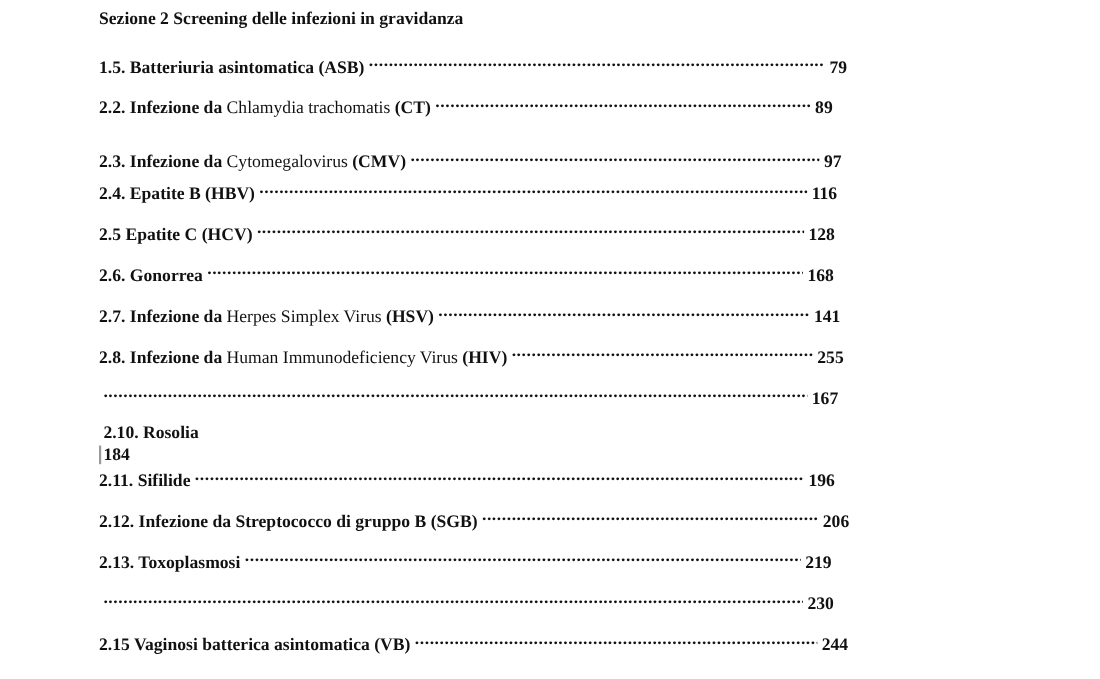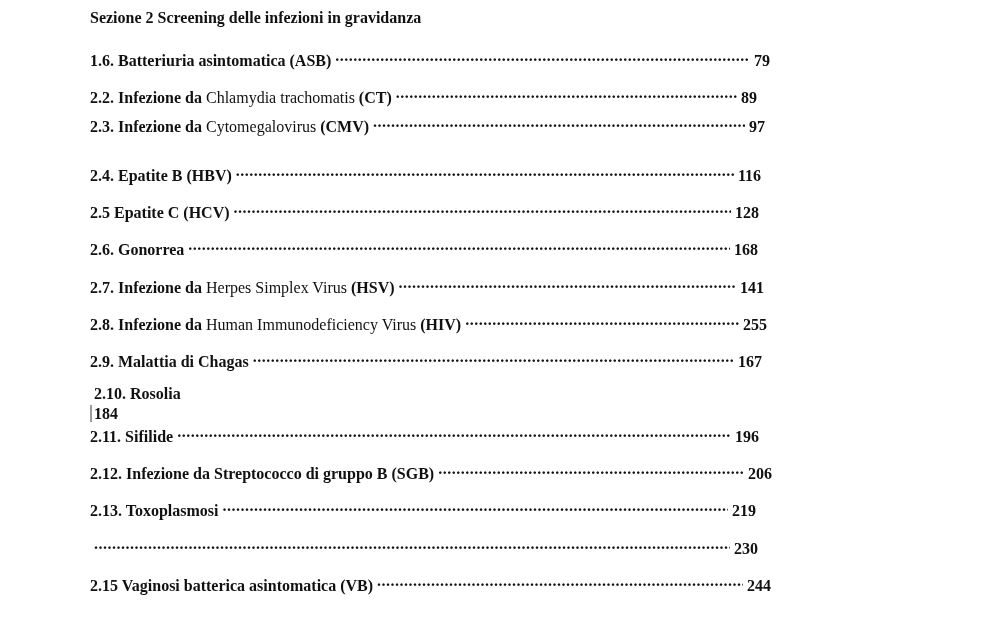--- a/index.html
+++ b/index.html
@@ -37,30 +37,30 @@
     background: #9a9a9a;
   }
 </style>
 </head>
 <body>
 
 <div class="page">
   <div class="section-title">Sezione 2 Screening delle infezioni in gravidanza</div>
   <div id="toc">
       <div class="toc-entry" style="top: 46px; width: 680px;">
-        <span class="toc-label"><span class="seg-b">1.6. Batteriuria asintomatica (ASB)</span></span>
+        <span class="toc-label"><span class="seg-b">1.5. Batteriuria asintomatica (ASB)</span></span>
         <span class="leader"></span>
         <span class="toc-page">79</span>
       </div>
       <div class="toc-entry" style="top: 83px; width: 667px;">
         <span class="toc-label"><span class="seg-b">2.2. Infezione da </span><span class="seg-r">Chlamydia trachomatis</span><span class="seg-b"> (CT)</span></span>
         <span class="leader"></span>
         <span class="toc-page">89</span>
       </div>
-      <div class="toc-entry" style="top: 112px; width: 675px;">
+      <div class="toc-entry" style="top: 132px; width: 675px;">
         <span class="toc-label"><span class="seg-b">2.3. Infezione da </span><span class="seg-r">Cytomegalovirus</span><span class="seg-b"> (CMV)</span></span>
         <span class="leader"></span>
         <span class="toc-page">97</span>
       </div>
       <div class="toc-entry" style="top: 161px; width: 671px;">
         <span class="toc-label"><span class="seg-b">2.4. Epatite B (HBV)</span></span>
         <span class="leader"></span>
         <span class="toc-page">116</span>
       </div>
       <div class="toc-entry" style="top: 198px; width: 669px;">
@@ -77,21 +77,20 @@
         <span class="toc-label"><span class="seg-b">2.7. Infezione da </span><span class="seg-r">Herpes Simplex Virus</span><span class="seg-b"> (HSV)</span></span>
         <span class="leader"></span>
         <span class="toc-page">141</span>
       </div>
       <div class="toc-entry" style="top: 310px; width: 677px;">
         <span class="toc-label"><span class="seg-b">2.8. Infezione da </span><span class="seg-r">Human Immunodeficiency Virus</span><span class="seg-b"> (HIV)</span></span>
         <span class="leader"></span>
         <span class="toc-page">255</span>
       </div>
       <div class="toc-entry" style="top: 347px; width: 672px;">
-        <span class="toc-label"><span class="seg-b">2.9. Malattia di Chagas</span></span>
         <span class="leader"></span>
         <span class="toc-page">167</span>
       </div>
       <div class="toc-entry" style="top: 384px; width: 665px; flex-direction: column;">
         <span class="toc-label"><span class="seg-b">2.10. Rosolia</span></span>
         <span class="leader"></span>
         <span class="toc-page">184</span>
       </div>
       <div class="toc-entry" style="top: 422px; width: 669px;">
         <span class="toc-label"><span class="seg-b">2.11. Sifilide</span></span>

